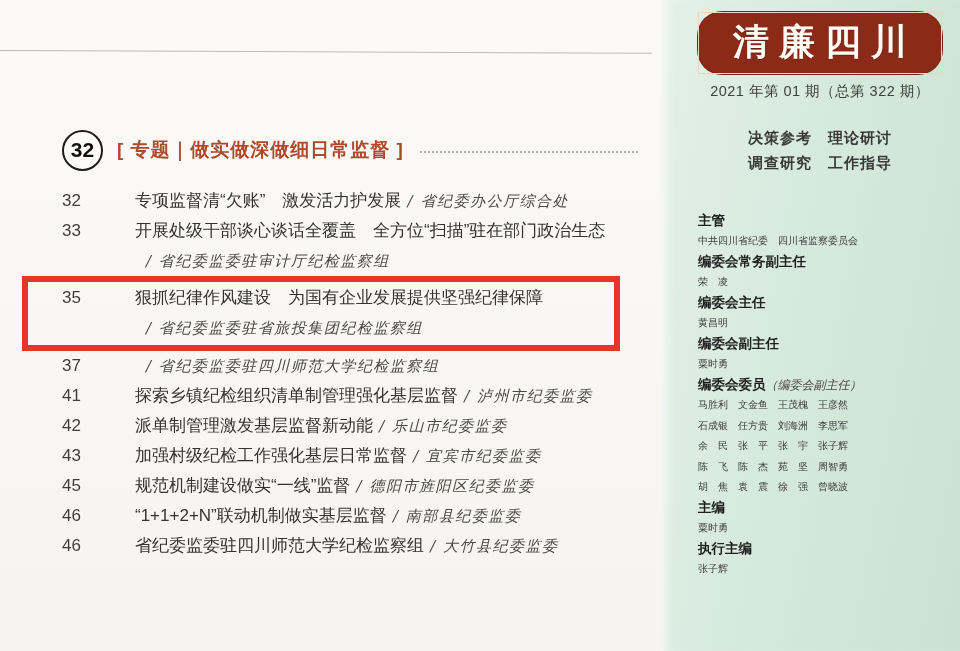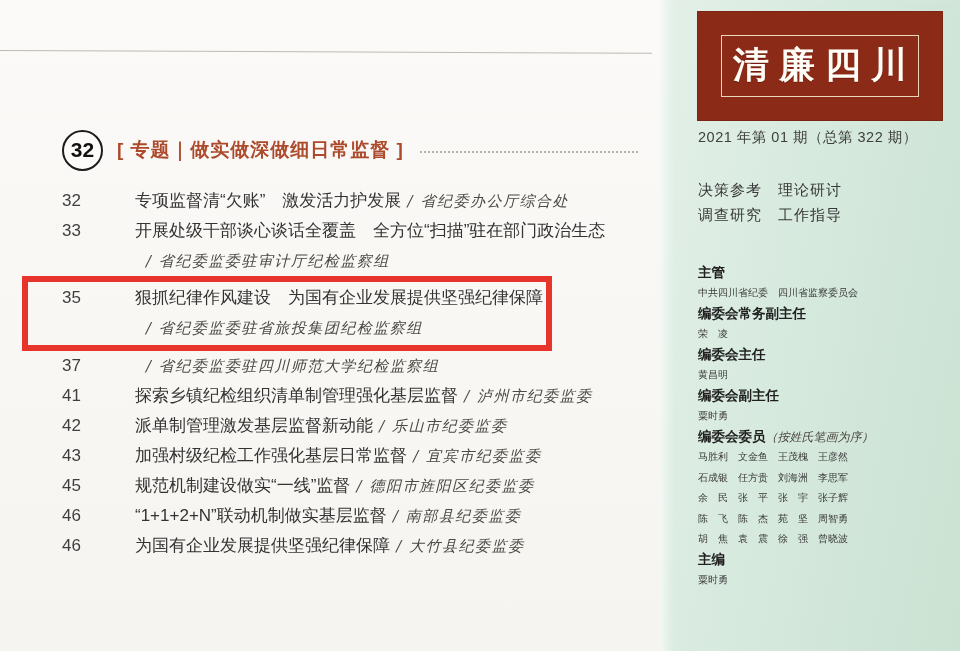--- a/index.html
+++ b/index.html
@@ -40,49 +40,49 @@
   .entry-body{flex:1;}
   .title-text{color:#333;white-space:pre;margin-left:31px;}
   .credit{
     font-family:"DejaVu Serif","Liberation Serif",serif;font-style:italic;
     font-size:15px;color:#4c4842;letter-spacing:1.5px;white-space:pre;
   }
   .credit-block{display:block;padding-left:42px;line-height:30px;}
   .toc-entry.highlighted{
     border:6px solid var(--highlight_border,#e8352c);
     margin:0 0 0 -40px;padding:1px 8px 2px 34px;
-    width:530px;box-sizing:border-box;background:transparent;
+    width:598px;box-sizing:border-box;background:transparent;
   }
 
   
   .sidebar{
     width:300px;flex:0 0 auto;box-sizing:border-box;
     background:linear-gradient(100deg,#e4f0e8 0%,#d9ebe0 35%,#cfe5d7 75%,#cbe2d3 100%);
     box-shadow:inset 14px 0 14px -10px rgba(255,255,255,0.9);
     padding:12px 18px 0 38px;
   }
   .masthead{
     background:var(--masthead_bg,#8c2a18);
-    padding:23px;box-shadow:0 0 0 1px #7c2414;
+    padding:0;box-shadow:0 0 0 1px #7c2414;border-radius:24px;
   }
   .masthead-inner{
     border:1px solid #e9d8ba;
     padding:9px 4px 11px 4px;text-align:center;
   }
   .masthead-title{
     font-family:"DejaVu Serif","Liberation Serif",serif;
     font-size:36px;font-weight:700;color:#fffdf6;
     letter-spacing:10px;margin-right:-10px;line-height:1.1;
     text-shadow:0 1px 0 rgba(90,20,8,0.6);white-space:nowrap;
   }
   .issue-line{
-    margin-top:8px;text-align:left;font-size:14.5px;color:#3f3f3f;
+    margin-top:8px;text-align:center;font-size:14.5px;color:#3f3f3f;
     letter-spacing:0.5px;white-space:pre;
   }
-  .taglines{margin-top:30px;text-align:left;}
+  .taglines{margin-top:24px;text-align:center;font-weight:bold;}
   .tagline{font-size:15px;color:#383838;line-height:25px;white-space:pre;letter-spacing:1px;}
   #sidebar-sections{margin-top:36px;}
   .sb-label{
     font-size:13.5px;font-weight:700;color:#1f1f1f;line-height:20.5px;white-space:pre;
   }
   .sb-note{
     font-weight:400;font-size:12px;color:#4a463f;
     font-family:"DejaVu Serif","Liberation Serif",serif;font-style:italic;
   }
   .sb-line{font-size:10px;color:#3b3b3b;line-height:20.5px;white-space:pre;}
@@ -170,21 +170,21 @@
     <div class="num">46</div>
     <div class="entry-body">
       <span class="title-text">“1+1+2+N”联动机制做实基层监督</span><span class="credit credit-inline"> / 南部县纪委监委</span>
       
     </div>
   </div>
 
   <div class="toc-entry">
     <div class="num">46</div>
     <div class="entry-body">
-      <span class="title-text">为国有企业发展提供坚强纪律保障</span><span class="credit credit-inline"> / 大竹县纪委监委</span>
+      <span class="title-text">省纪委监委驻四川师范大学纪检监察组</span><span class="credit credit-inline"> / 大竹县纪委监委</span>
       
     </div>
   </div>
 </div>
   </div>
 
   <aside class="sidebar">
     <div class="masthead">
       <div class="masthead-inner">
         <div class="masthead-title">清廉四川</div>
@@ -214,29 +214,33 @@
     <div class="sb-label"><span class="sb-label-text">编委会主任</span></div>
   <div class="sb-line">黄昌明</div>
         </div>
 
   <div class="sb-section">
     <div class="sb-label"><span class="sb-label-text">编委会副主任</span></div>
   <div class="sb-line">粟时勇</div>
         </div>
 
   <div class="sb-section">
-    <div class="sb-label"><span class="sb-label-text">编委会委员</span><span class="sb-note">（按姓氏笔画为序）</span></div>
+    <div class="sb-label"><span class="sb-label-text">编委会委员</span><span class="sb-note">（编委会副主任）</span></div>
   <div class="sb-line">马胜利　文金鱼　王茂槐　王彦然</div>
           <div class="sb-line">石成银　任方贵　刘海洲　李思军</div>
           <div class="sb-line">余　民　张　平　张　宇　张子辉</div>
           <div class="sb-line">陈　飞　陈　杰　苑　坚　周智勇</div>
           <div class="sb-line">胡　焦　袁　震　徐　强　曾晓波</div>
         </div>
 
   <div class="sb-section">
     <div class="sb-label"><span class="sb-label-text">主编</span></div>
   <div class="sb-line">粟时勇</div>
         </div>
 
+  <div class="sb-section">
+    <div class="sb-label"><span class="sb-label-text">执行主编</span></div>
+  <div class="sb-line">张子辉</div>
+        </div>
 </div>
   </aside>
 
 </div>
 
 </body></html>

